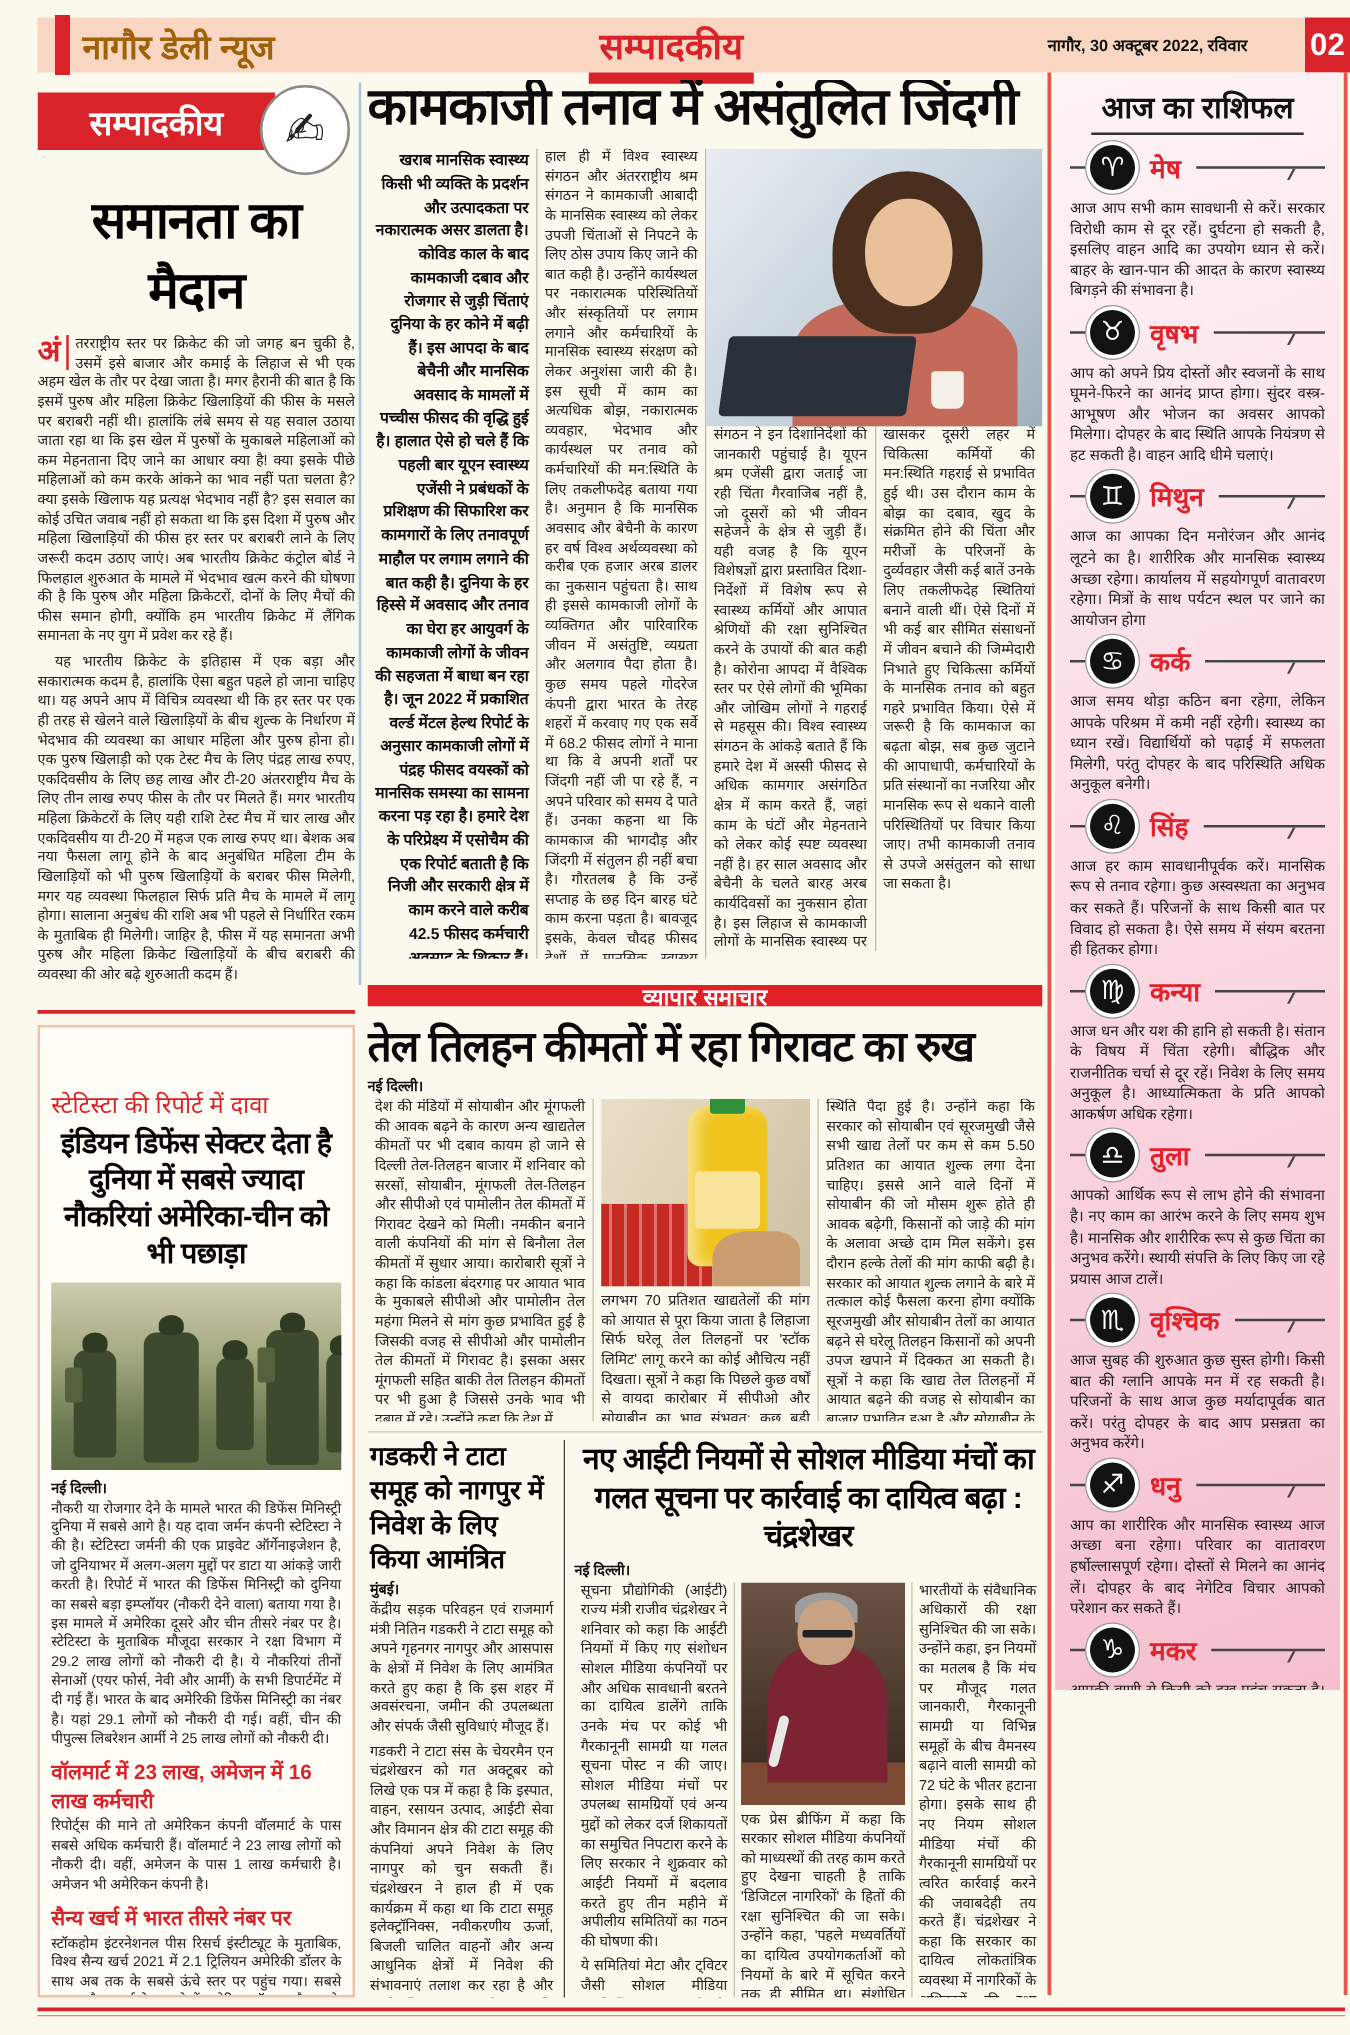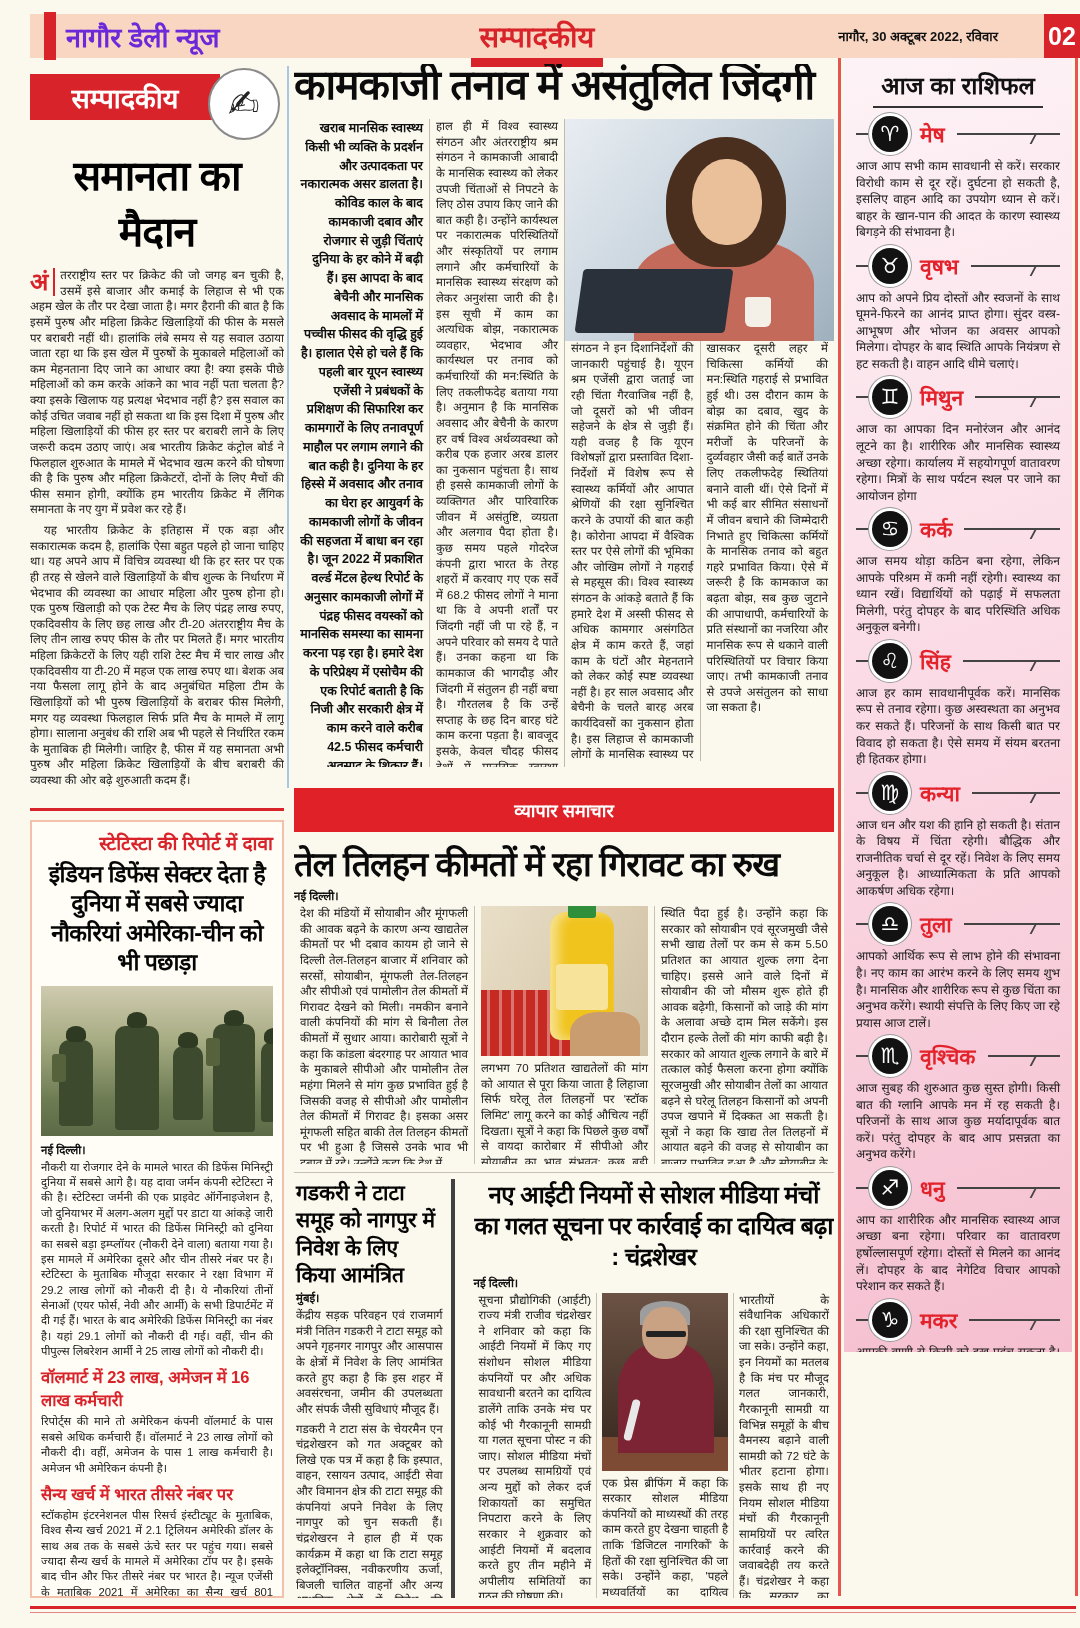--- a/index.html
+++ b/index.html
@@ -7,21 +7,21 @@
   body {
     font-family:"Liberation Sans","DejaVu Sans",sans-serif;
     background:#fbf8ed; color:#1a1a1a;
     width:1080px; height:1628px; position:relative; overflow:hidden;
   }
 
   
   .masthead-band { position:absolute; left:30px; top:14px; width:1014px; height:44px;
     background:#f8d6c2; display:flex; align-items:center; }
   .red-accent { position:absolute; left:14px; top:-2px; width:12px; height:48px; background:#d9232a; }
-  .masthead { position:absolute; left:36px; top:4px; font-size:27px; font-weight:bold; color:#6d28d9; }
+  .masthead { position:absolute; left:36px; top:4px; font-size:27px; font-weight:bold; color:#a16207; }
   .section-wrap { position:absolute; left:0; right:0; top:2px; text-align:center; }
   .section-title { font-size:29px; font-weight:bold; color:#d9232a; }
   .section-underline { width:132px; height:9px; background:#d9232a; margin:3px auto 0; }
   .date-line { position:absolute; right:46px; top:13px; font-size:13px; font-weight:bold; color:#111; }
   .page-no { position:absolute; left:1044px; top:14px; width:36px; height:44px; background:#d9232a;
     color:#ffffff; font-size:25px; font-weight:bold; display:flex; align-items:center; justify-content:center; }
 
   
   .bodytext { font-size:11.5px; line-height:1.36; text-align:justify; color:#222; }
   .datebold { font-size:11.5px; font-weight:bold; color:#111; margin:2px 0 3px; }
@@ -76,53 +76,53 @@
   .sign-icon { width:36px; height:36px; border-radius:50%; background:#121212; color:#fff;
     display:inline-flex; align-items:center; justify-content:center; font-size:21px; flex:0 0 36px;
     box-shadow:0 0 0 3px #fff,0 0 0 4px #999; margin:0 8px 0 2px; }
   .sign-name { font-size:21px; font-weight:bold; color:#e3232b; padding:0 4px; }
   .sign-text { font-size:12px; line-height:1.38; text-align:justify; color:#1c1c1c; }
 
   
   .rule-left-sep { position:absolute; left:30px; top:808px; width:254px; height:3px; background:#d9232a; }
   .defense { position:absolute; left:30px; top:820px; width:254px; height:778px; overflow:hidden;
     border:2px solid #f2c0ab; background:#fffdf6; padding:8px 9px; }
-  .def-kicker { text-align:right; font-size:19px; font-weight:bold; color:#d9232a; margin-bottom:4px; }
+  .def-kicker { text-align:left; font-size:19px; font-weight:normal; color:#d9232a; margin-bottom:4px;margin-top:40px; }
   .def-headline { text-align:center; font-size:23px; font-weight:bold; line-height:1.28; color:#050505; letter-spacing:-0.5px; }
   .photo-soldiers { position:relative; width:100%; height:150px; margin:8px 0 6px; overflow:hidden;
     background:linear-gradient(#cfcab0 0%,#a8ad84 35%,#6e7c54 75%,#5c6a46 100%); }
   .sol { position:absolute; background:#3e4a2e; border-radius:10px 10px 4px 4px; }
   .sol::before { content:''; position:absolute; left:50%; top:-14px; transform:translateX(-50%);
     width:20px; height:16px; border-radius:50% 50% 30% 30%; background:#2f3a22; }
   .sol.pack::after { content:''; position:absolute; left:-7px; top:14px; width:14px; height:28px; background:#55623c; border-radius:3px; }
   .def-sub { font-size:16.5px; font-weight:bold; color:#d9232a; margin:6px 0 3px; }
   .defense .bodytext { font-size:11.3px; }
 
   
   .business { position:absolute; left:294px; top:788px; width:540px; height:810px; overflow:hidden; }
-  .biz-band { height:44px; background:#e02127; color:#fff; font-size:18px; font-weight:bold;
+  .biz-band { height:17px; background:#e02127; color:#fff; font-size:18px; font-weight:bold;
     display:flex; align-items:center; justify-content:center; }
   .oil-headline { font-size:34px; font-weight:bold; letter-spacing:-1px; margin:8px 0 2px; color:#0a0a0a; }
   .oil-cols { display:flex; margin-top:2px; }
   .oil-col { width:33.33%; padding:0 6px; height:258px; overflow:hidden; }
   .oil-col + .oil-col { border-left:1px solid #c7c0b4; }
   .photo-oil { position:relative; width:100%; height:150px; margin-bottom:5px; overflow:hidden;
     background:linear-gradient(120deg,#e9dfc8 0%,#dccfb4 50%,#cdbfa2 100%); }
   .oil-basket { position:absolute; left:-6px; bottom:-4px; width:95px; height:70px; background:#c62a22;
     border-radius:4px; background-image:repeating-linear-gradient(90deg,rgba(255,255,255,.35) 0 3px,transparent 3px 12px); }
   .oil-bottle { position:absolute; right:34px; top:6px; width:64px; height:128px; background:#f0c41d;
     border-radius:16px 16px 10px 10px; box-shadow:inset 8px 0 12px rgba(255,255,255,.5); }
   .oil-cap { position:absolute; right:52px; top:-2px; width:28px; height:14px; background:#2f8f3a; border-radius:3px; }
   .oil-label { position:absolute; right:40px; top:58px; width:52px; height:46px; background:#f7e39a; border-radius:4px; }
   .oil-hand { position:absolute; right:8px; bottom:-8px; width:70px; height:52px; background:#c99d6f; border-radius:40% 30% 0 0; }
 
   .biz-bottom { display:flex; margin-top:8px; border-top:1px solid #c7c0b4; padding-top:6px; }
   .gadkari { width:29%; padding:0 8px 0 2px; height:462px; overflow:hidden; }
   .gad-headline { font-size:21px; font-weight:bold; line-height:1.3; color:#050505; }
-  .it-article { width:71%; border-left:4px solid #404040; padding-left:19px; height:462px; overflow:hidden; }
+  .it-article { width:71%; border-left:1px solid #404040; padding-left:8px; height:462px; overflow:hidden; }
   .it-headline { text-align:center; font-size:24px; font-weight:bold; line-height:1.3; letter-spacing:-0.5px; color:#050505; }
   .it-cols { display:flex; margin-top:3px; }
   .it-col { padding:0 5px; height:392px; overflow:hidden; }
   .it-col.c1 { width:34%; }
   .it-col.c2 { width:38%; border-left:1px solid #c7c0b4; }
   .it-col.c3 { width:28%; border-left:1px solid #c7c0b4; }
   .photo-minister { position:relative; width:100%; height:178px; margin-bottom:5px; overflow:hidden;
     background:linear-gradient(#6b5244 0%,#4a372c 60%,#35261e 100%); }
   .min-desk { position:absolute; left:0; bottom:0; width:100%; height:34px; background:#7d4b33; }
   .min-body { position:absolute; right:14px; bottom:18px; width:96px; height:110px; border-radius:42% 42% 0 0; background:#7c2433; }

